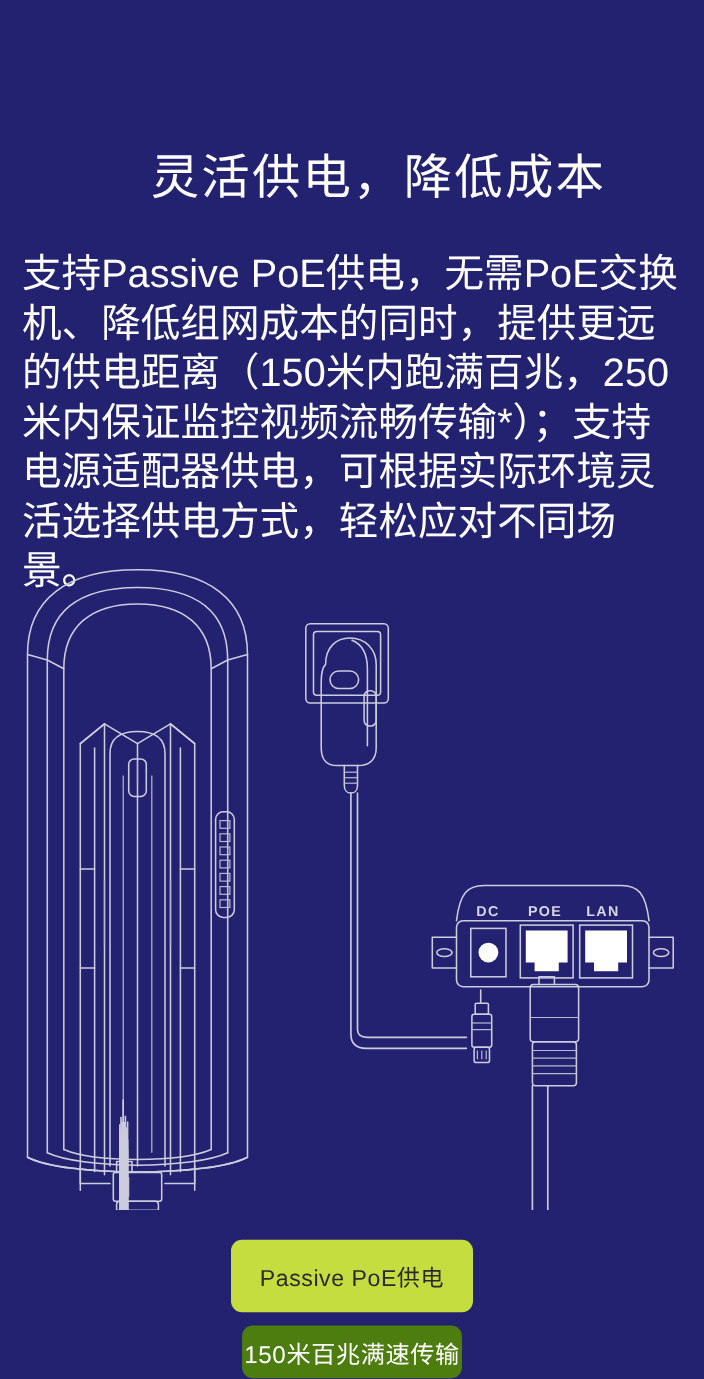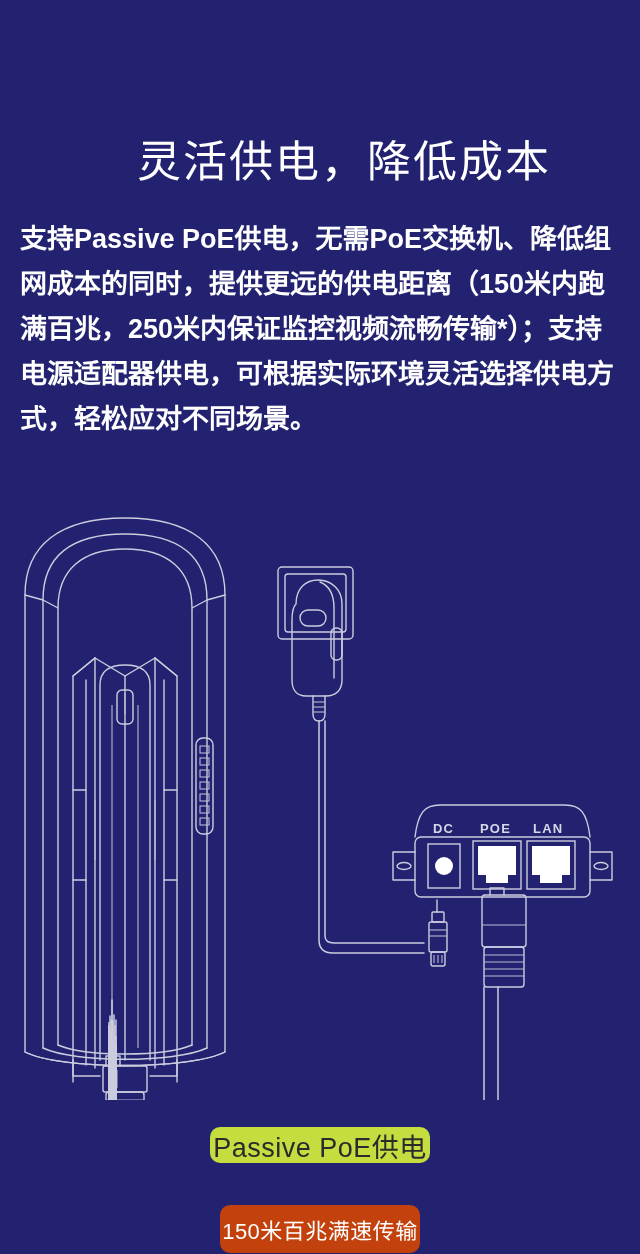--- a/index.html
+++ b/index.html
@@ -32,23 +32,23 @@
     color: #ffffff;
     padding-left: 24px;
   }
 
   
   .body-copy {
     position: absolute;
     top: 190px;
     left: 20px;
     width: 600px;
-    font-size: 27px;
+    font-size: 36px;
     line-height: 45px;
-    font-weight: 700;
+    font-weight: 400;
     color: #ffffff;
     letter-spacing: 0px;
     text-align: left;
   }
 
   
   .illustration {
     position: absolute;
     top: 500px;
     left: 0;
@@ -68,42 +68,42 @@
     width: 640px;
     display: flex;
     justify-content: center;
   }
   .btn-primary {
     background: #c5dd3e;
     color: #2b2b2b;
     border: none;
     border-radius: 10px;
     width: 220px;
-    height: 36px;
-    font-size: 27px;
+    height: 66px;
+    font-size: 21px;
     font-family: "Liberation Sans", "DejaVu Sans", sans-serif;
     letter-spacing: 0.5px;
     cursor: pointer;
     display: flex;
     align-items: center;
     justify-content: center;
     padding: 0;
   }
 
   .btn-row-secondary {
     position: absolute;
     top: 1205px;
     left: 0;
     width: 640px;
     display: flex;
     justify-content: center;
     gap: 58px;
   }
   .btn-secondary {
-    background: #c2410c;
+    background: #4d7c0f;
     color: #ffffff;
     border: none;
     border-radius: 10px;
     width: 200px;
     height: 48px;
     font-size: 22px;
     font-family: "Liberation Sans", "DejaVu Sans", sans-serif;
     letter-spacing: 0.5px;
     cursor: pointer;
     display: flex;

